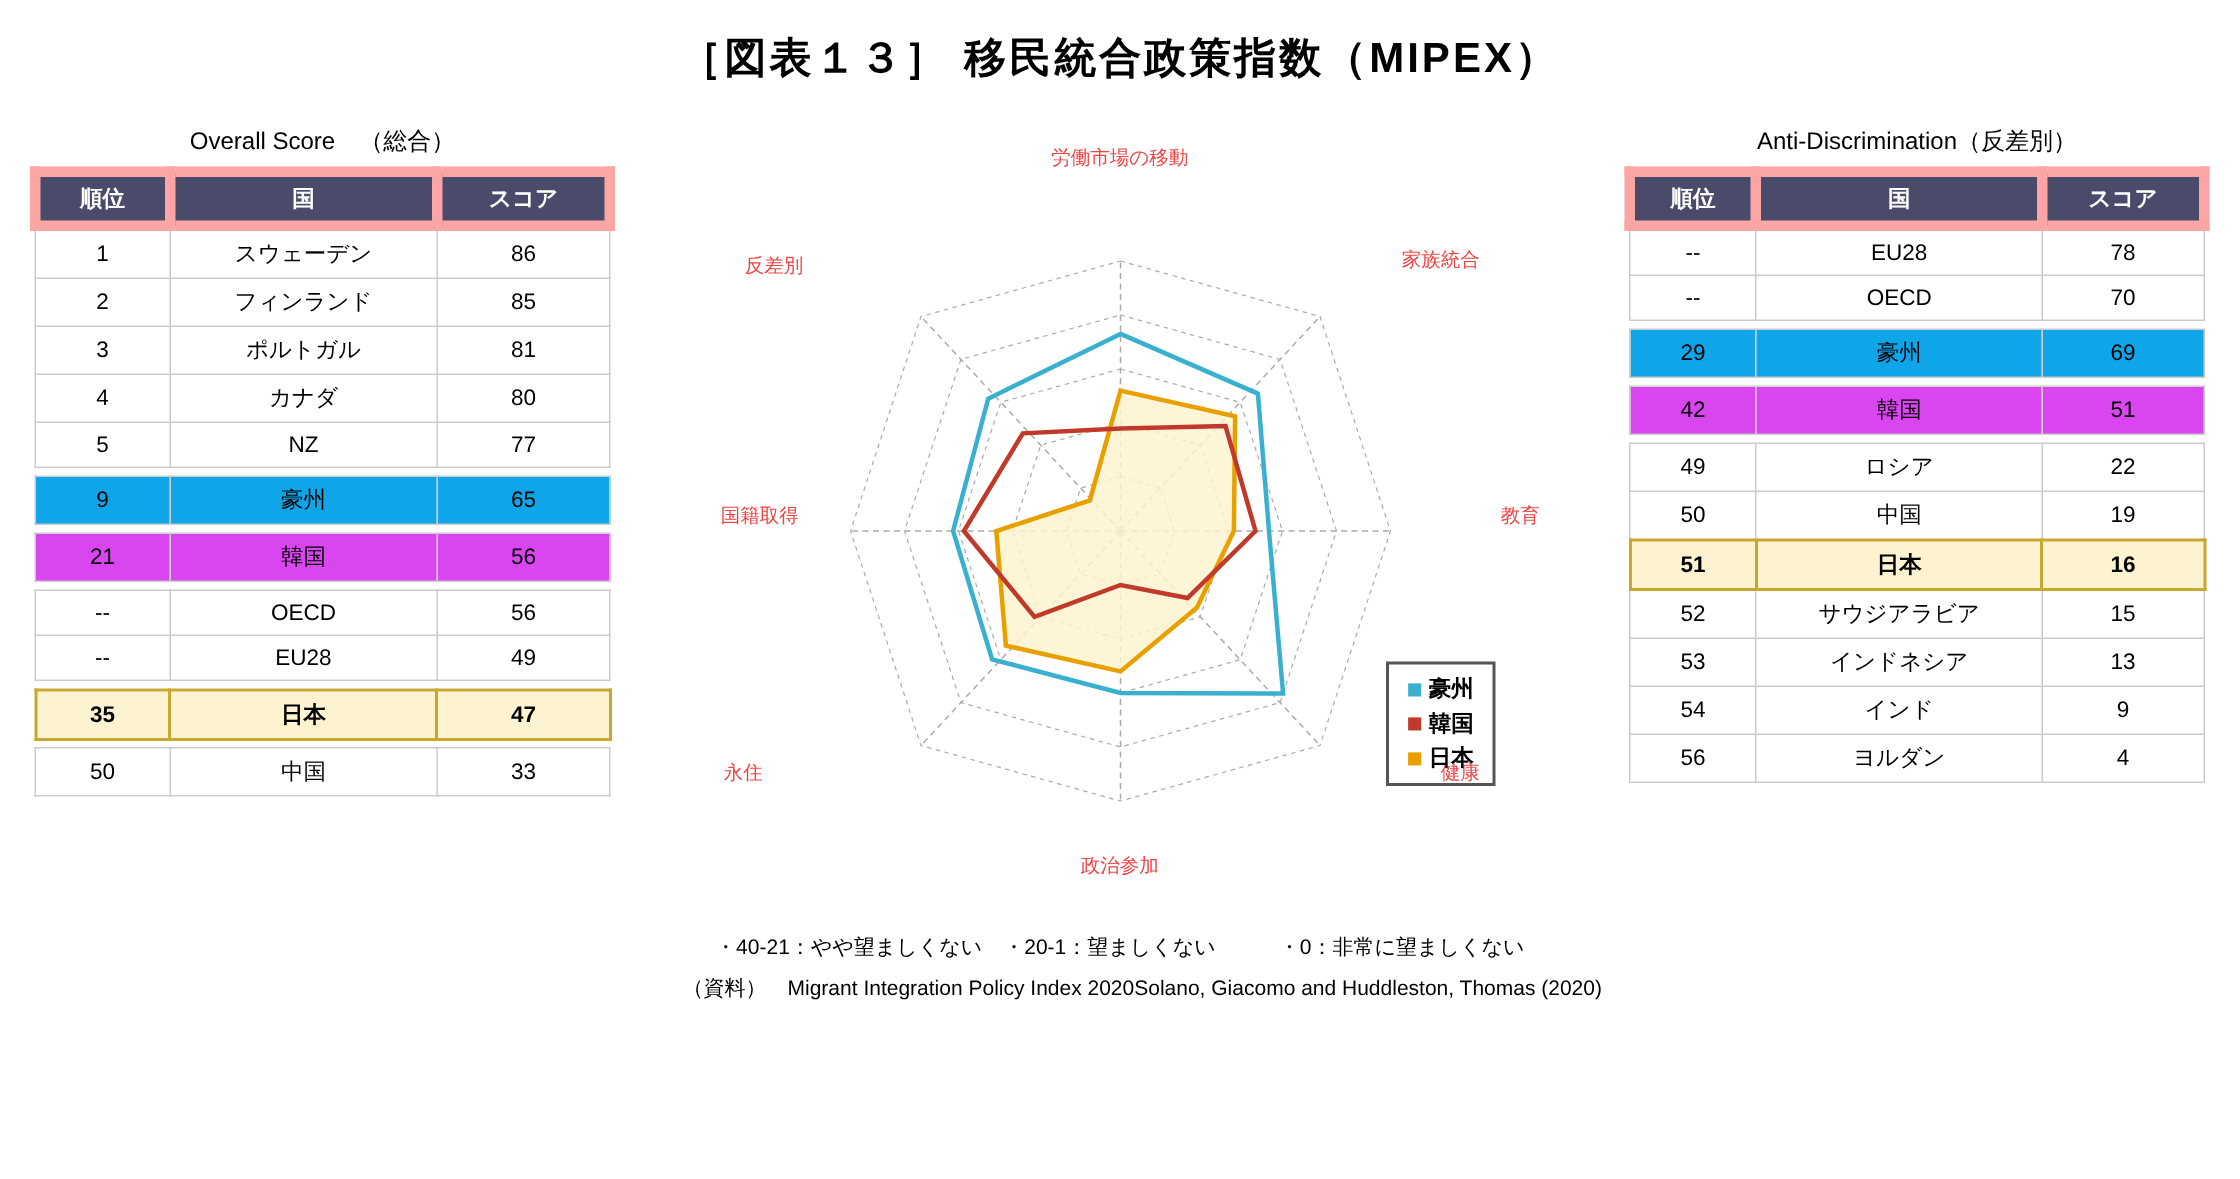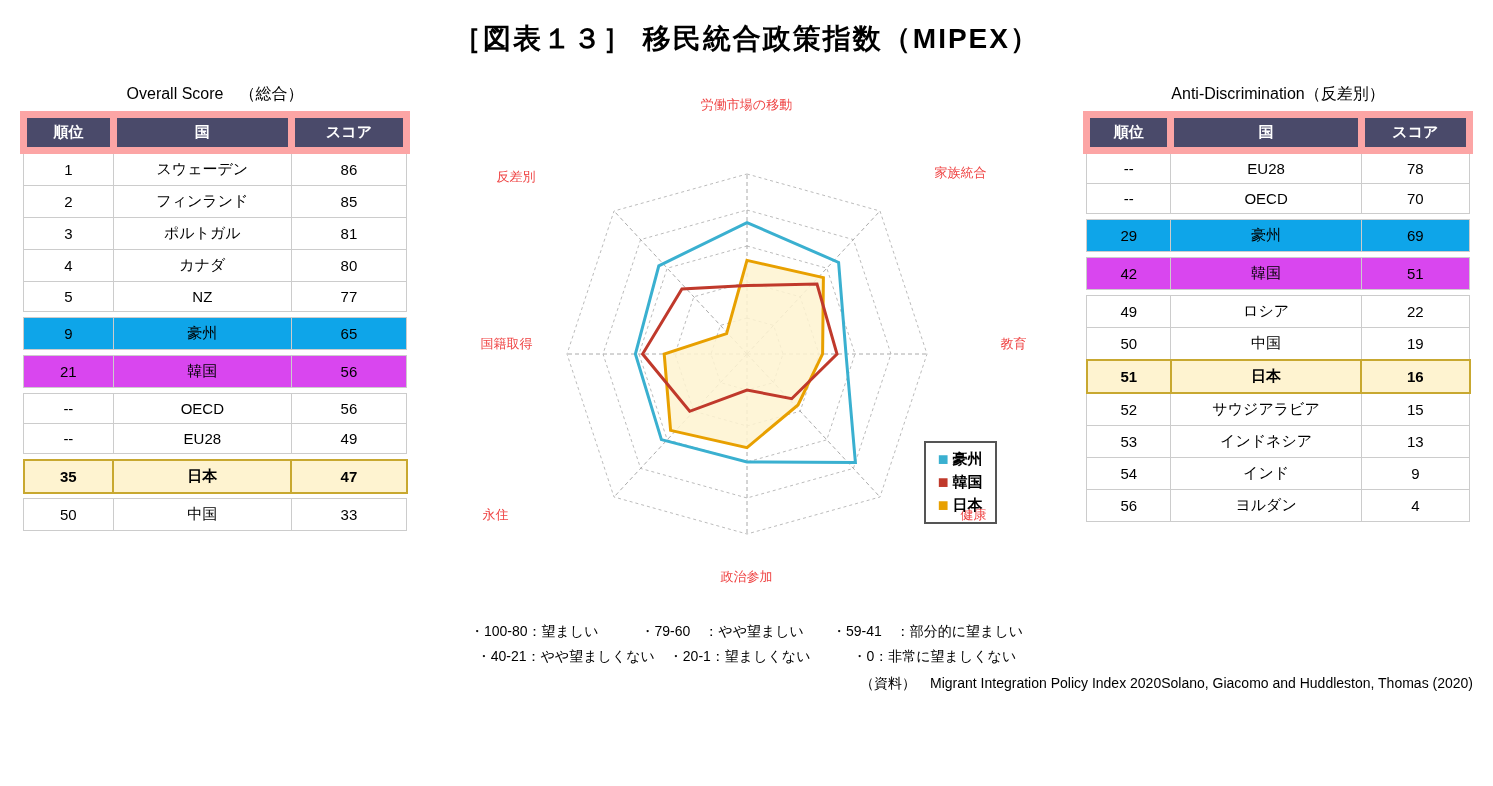--- a/index.html
+++ b/index.html
@@ -104,21 +104,21 @@
       width: 390px;
       flex-shrink: 0;
     }
     .footer-notes {
       text-align: center;
       margin-top: 10px;
       font-size: 14px;
       line-height: 1.8;
     }
     .source-note {
-      text-align: right;
+      text-align: center;
       font-size: 14px;
       margin-top: 6px;
       padding-left: 30px;
     }
     .bottom-area {
       margin-top: 15px;
     }
     .spacer-row td {
       padding: 2px;
       border: none;
@@ -360,17 +360,16 @@
             <td>ヨルダン</td>
             <td>4</td>
           </tr>
         </tbody>
     </table>
   </div>
 </div>
 
 <div class="bottom-area">
   <div class="footer-notes">
-    <div>・100-80：望ましい　　　・79-60　：やや望ましい　　・59-41　：部分的に望ましい</div>
     <div>・40-21：やや望ましくない　・20-1：望ましくない　　　・0：非常に望ましくない</div>
   </div>
   <div class="source-note">（資料）　Migrant Integration Policy Index 2020Solano, Giacomo and Huddleston, Thomas (2020)</div>
 </div>
 
 </body></html>

